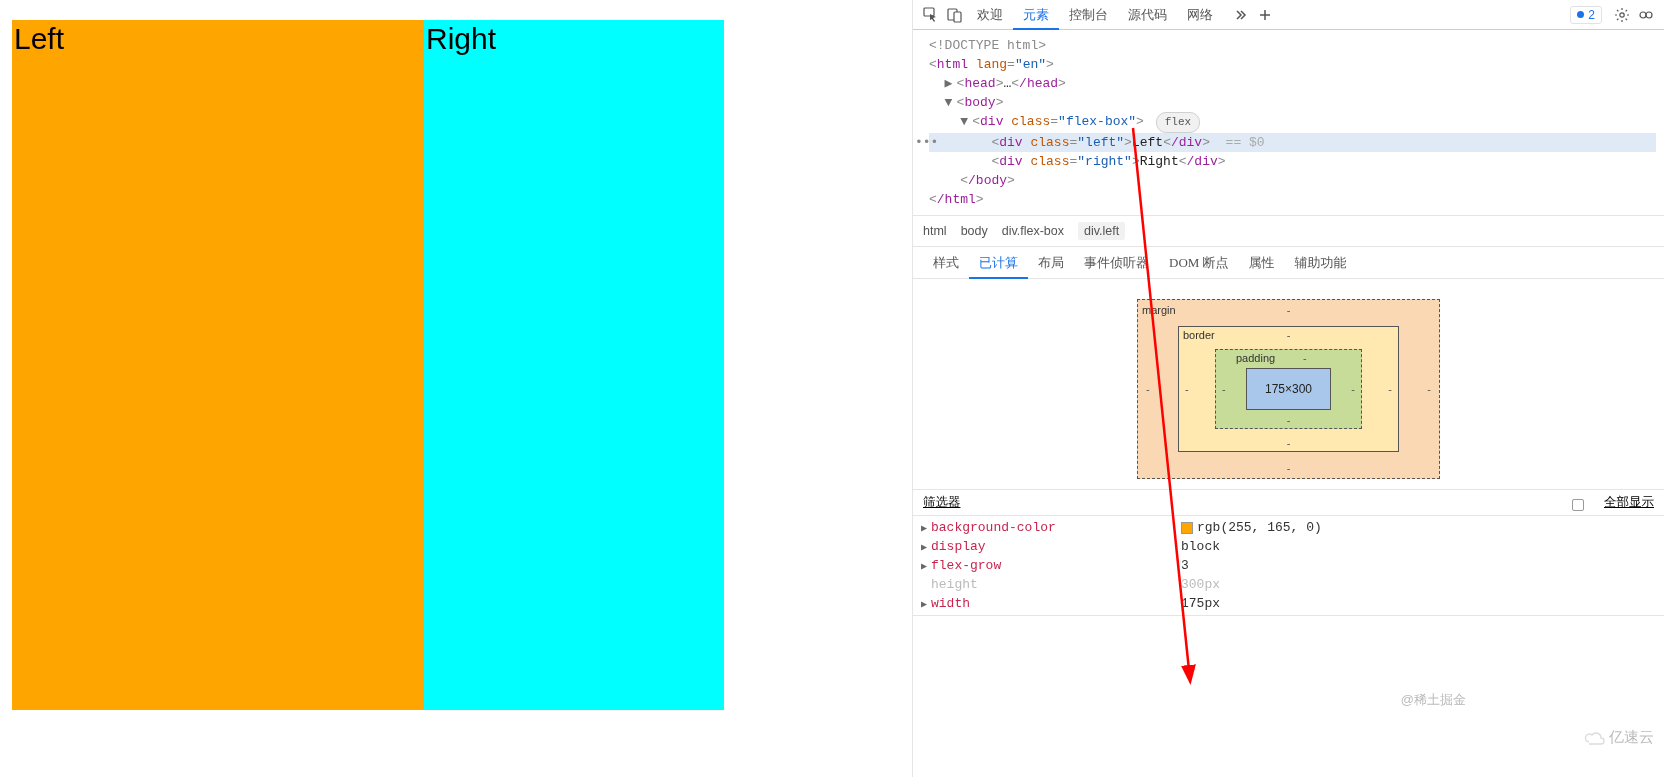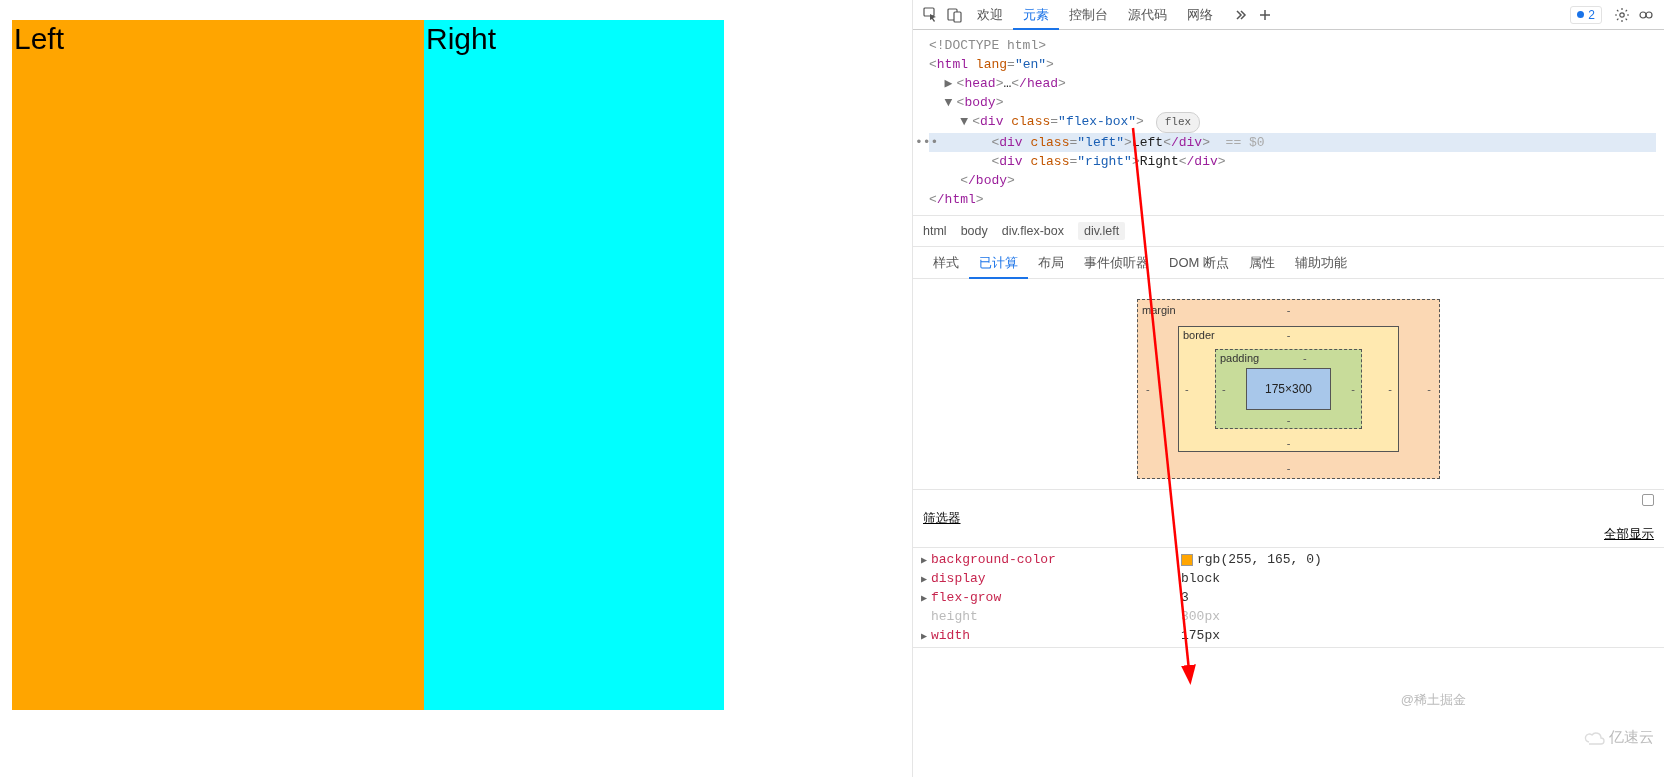--- a/index.html
+++ b/index.html
@@ -118,21 +118,21 @@
     display:flex; align-items:center; gap:14px;
     font-size:12.5px; color:#555; padding:6px 10px;
     border-bottom:1px solid #e5e5e5;
   }
   .crumbs .crumb.sel { background:#f1f1f1; padding:2px 6px; border-radius:2px; }
   
   .sub-tabs {
     display:flex; align-items:center; gap:0;
     font-size:13px; color:#555;
     border-bottom:1px solid #e5e5e5;
-    height:32px; padding:0 10px;
+    height:32px; padding:0 10px;font-family:Liberation Serif, serif;
   }
   .sub-tabs .stab { padding:0 10px; height:32px; line-height:32px; cursor:pointer; border-bottom:2px solid transparent; }
   .sub-tabs .stab.active { color:#1a73e8; border-bottom:2px solid #1a73e8; }
   
   .boxmodel-wrap {
     flex:0 0 auto;
     display:flex; justify-content:center; padding:20px 0 10px 0;
   }
   .bm-margin {
     border:1px dashed #555;
@@ -148,37 +148,37 @@
     padding:22px 36px;
     position:relative;
   }
   .bm-label-b { position:absolute; left:4px; top:2px; }
   .bm-padding {
     background:#c8dc9a;
     border:1px dashed #555;
     padding:18px 30px;
     position:relative;
   }
-  .bm-label-p { position:absolute; left:4px; top:2px; }
+  .bm-label-p { position:absolute; left:20px; top:2px; }
   .bm-content {
     background:#a8c7ea;
     border:1px solid #555;
     padding:13px 18px;
     text-align:center;
     font-size:12px;
     color:#222;
   }
   .bm-dash { position:absolute; font-size:11px; color:#555; }
   
   .filter-row {
     display:flex; align-items:center; justify-content:space-between;
     padding:4px 10px; font-size:12.5px; color:#000000;
     border-top:1px solid #e5e5e5; border-bottom:1px solid #e5e5e5;text-decoration:underline;
   }
-  .filter-row .chk { display:flex; align-items:flex-end; gap:20px;flex-direction:column; }
+  .filter-row .chk { display:flex; align-items:flex-end; gap:20px; }
   .filter-row .chk .box { width:12px; height:12px; border:1px solid #999; border-radius:2px; }
   
   .props {
     font-family: Consolas, "Courier New", monospace;
     font-size:13px; padding:2px 4px;
     border-bottom:1px solid #e5e5e5;
   }
   .props .prow { display:flex; align-items:center; height:19px; }
   .props .ptri { width:14px; color:#666; font-size:10px; padding-left:4px; }
   .props .pname { color:#c7254e; width:250px; }

